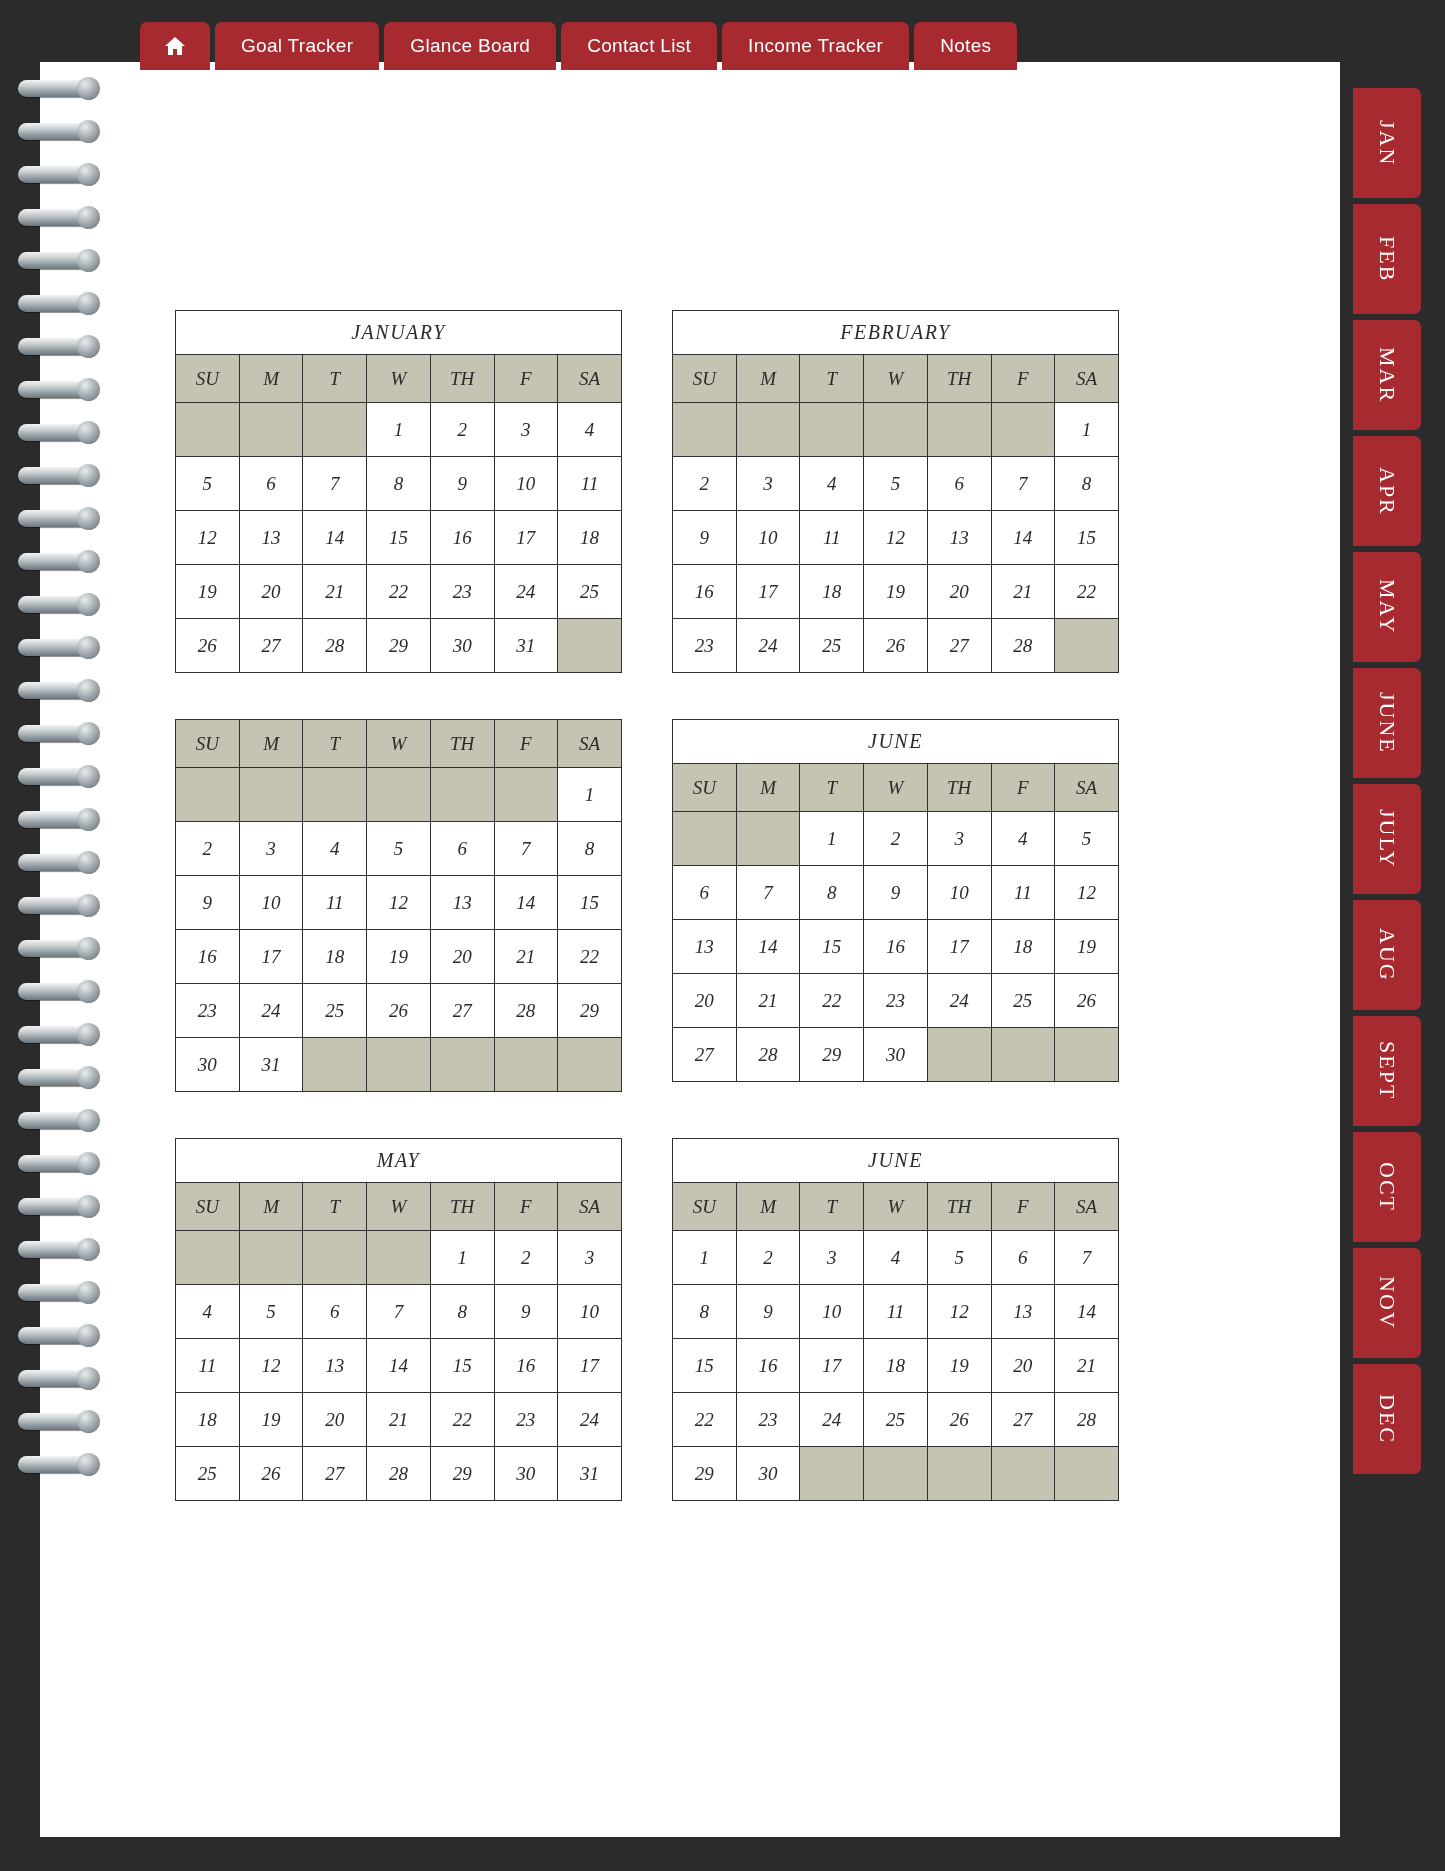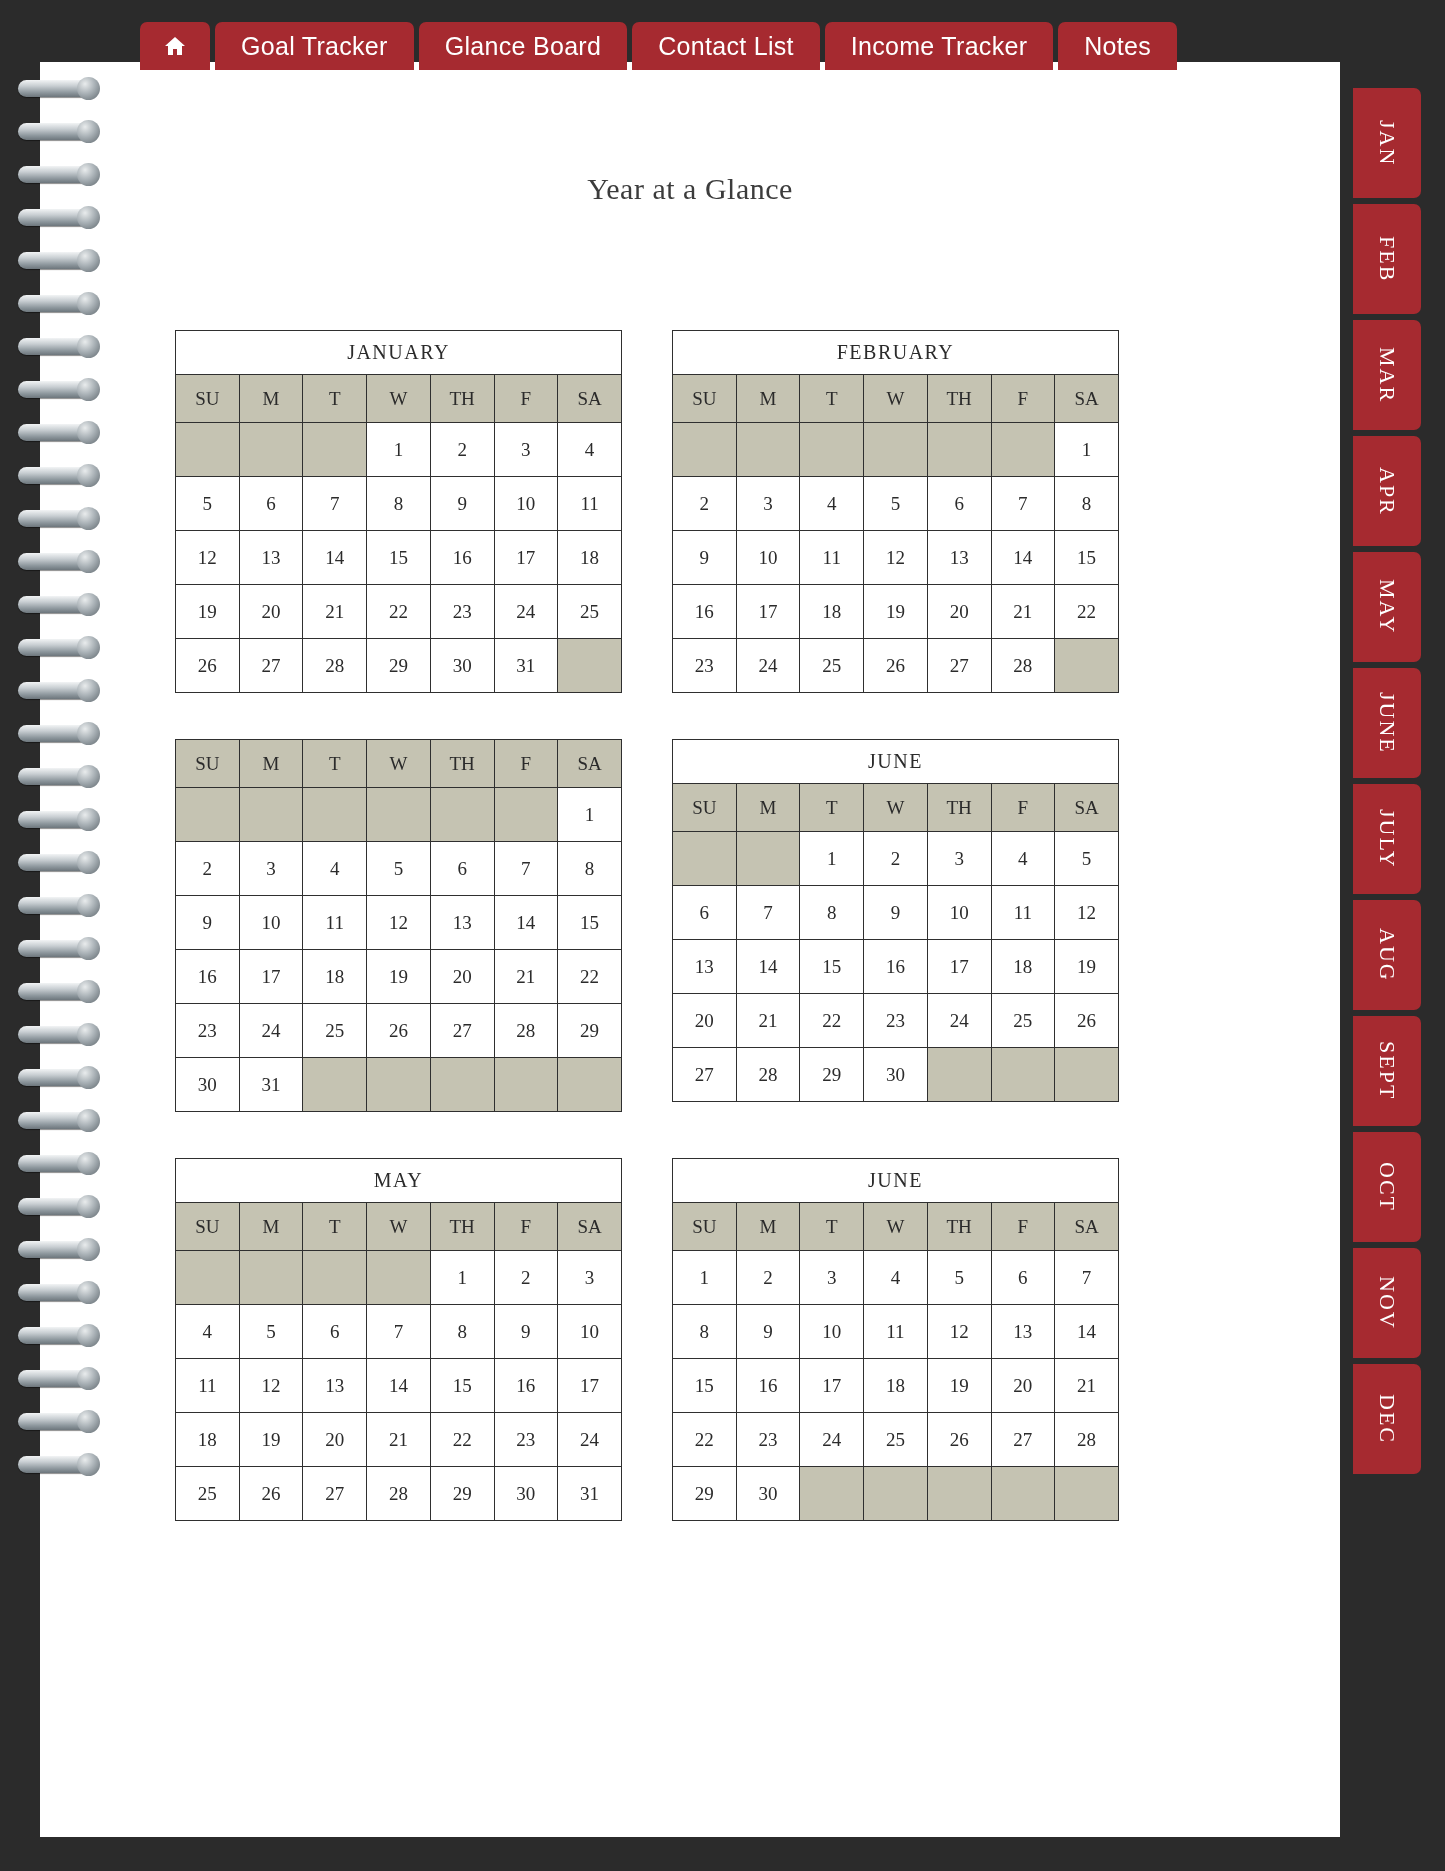--- a/index.html
+++ b/index.html
@@ -21,21 +21,21 @@
     position: absolute;
     top: 22px; left: 140px;
     display: flex;
     gap: 5px;
     z-index: 30;
   }
   .topnav-tab {
     background: #a62a30;
     color: #ffffff;
     font-family: "Liberation Sans", sans-serif;
-    font-size: 25px;
+    font-size: 19px;
     letter-spacing: 0.3px;
     border-radius: 7px 7px 0 0;
     height: 48px;
     display: flex;
     align-items: center;
     justify-content: center;
     padding: 0 26px;
     cursor: pointer;
     white-space: nowrap;
   }
@@ -119,22 +119,23 @@
     font-size: 84px;
     color: #4a4a4a;
     line-height: 1.0;
     margin-top: 6px;
     letter-spacing: 2px;
   }
 
   
   #cal-area {
     position: absolute;
-    left: 135px; top: 268px;
+    left: 135px; top: 248px;
     width: 945px;
+    font-style: italic;
   }
   .cal-row {
     display: flex;
     gap: 50px;
     margin-bottom: 46px;
   }
   .month {
     width: 447px;
   }
   .month-title {
@@ -202,21 +203,20 @@
         <span>Income Tracker</span>
       </div>
       <div class="topnav-tab">
         <span>Notes</span>
       </div>
     </div>
 
   <div id="sheet">
 
     <div id="heading">
-      <div class="sub">Year at a Glance</div>
     </div>
 
     <div id="cal-area">
         <div class="cal-row">
           <div class="month">
             <div class="month-title">JANUARY</div>
             <table class="cal">
               <thead>
                 <tr>
                   <th>SU</th>

